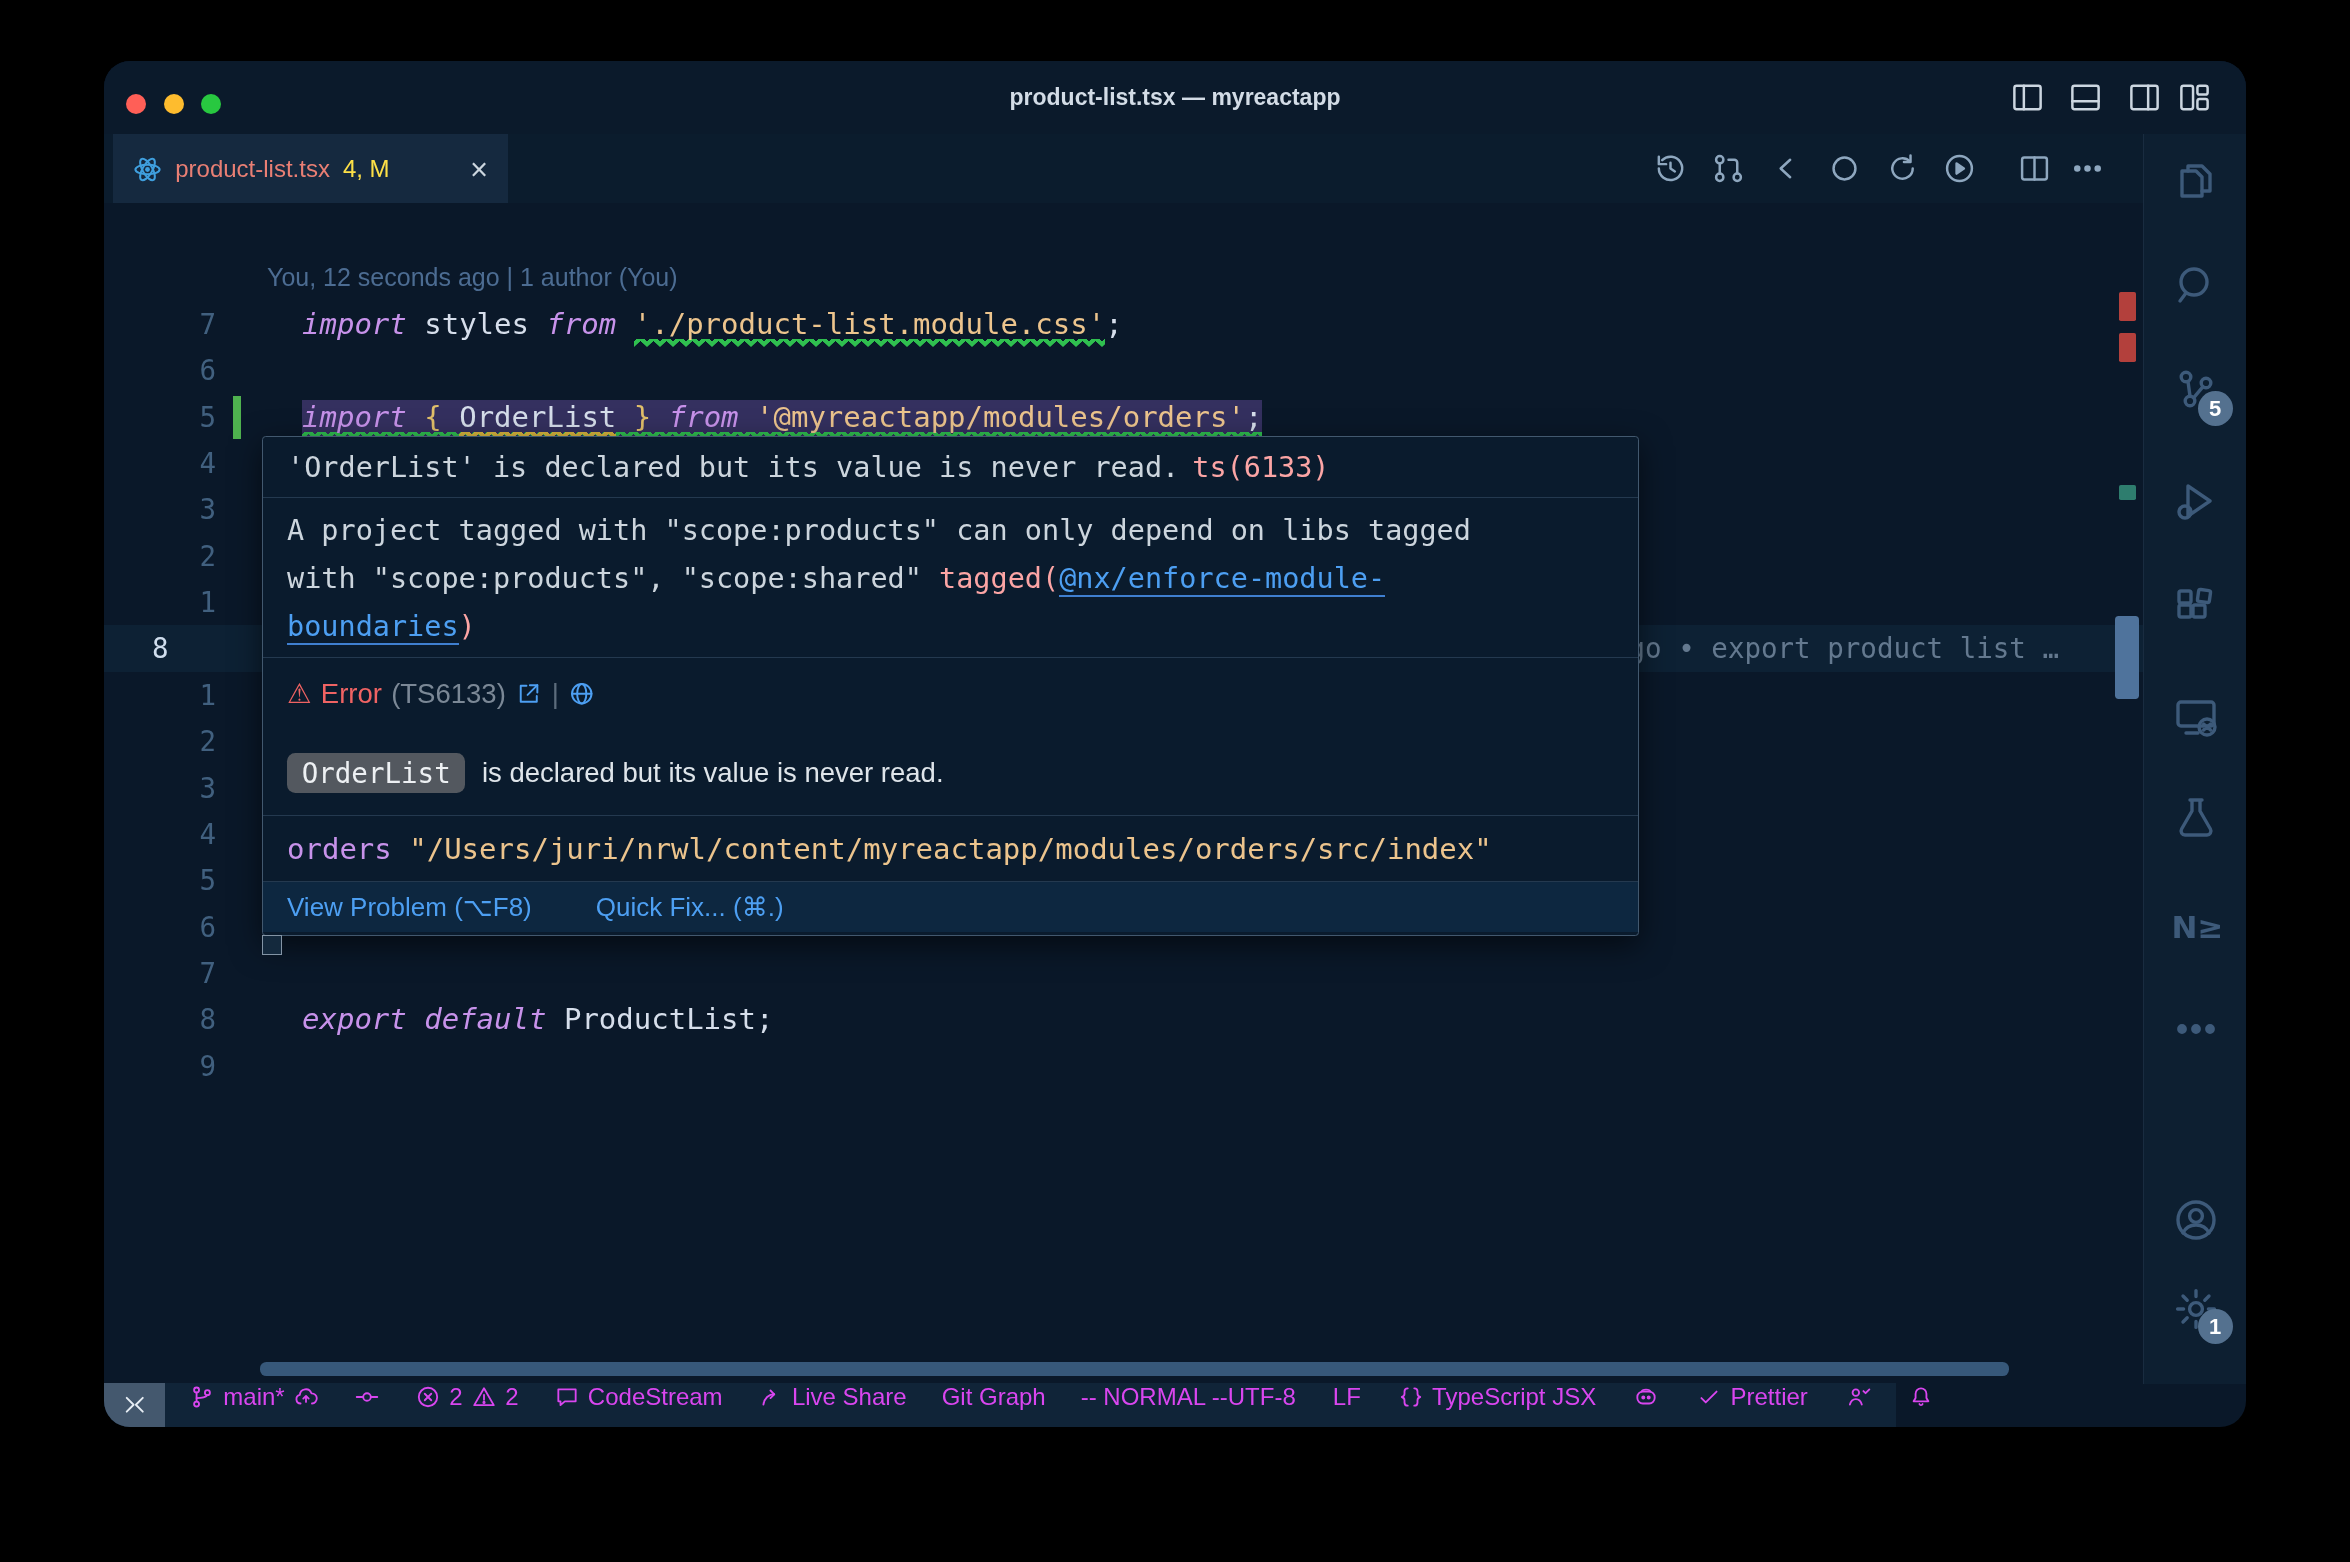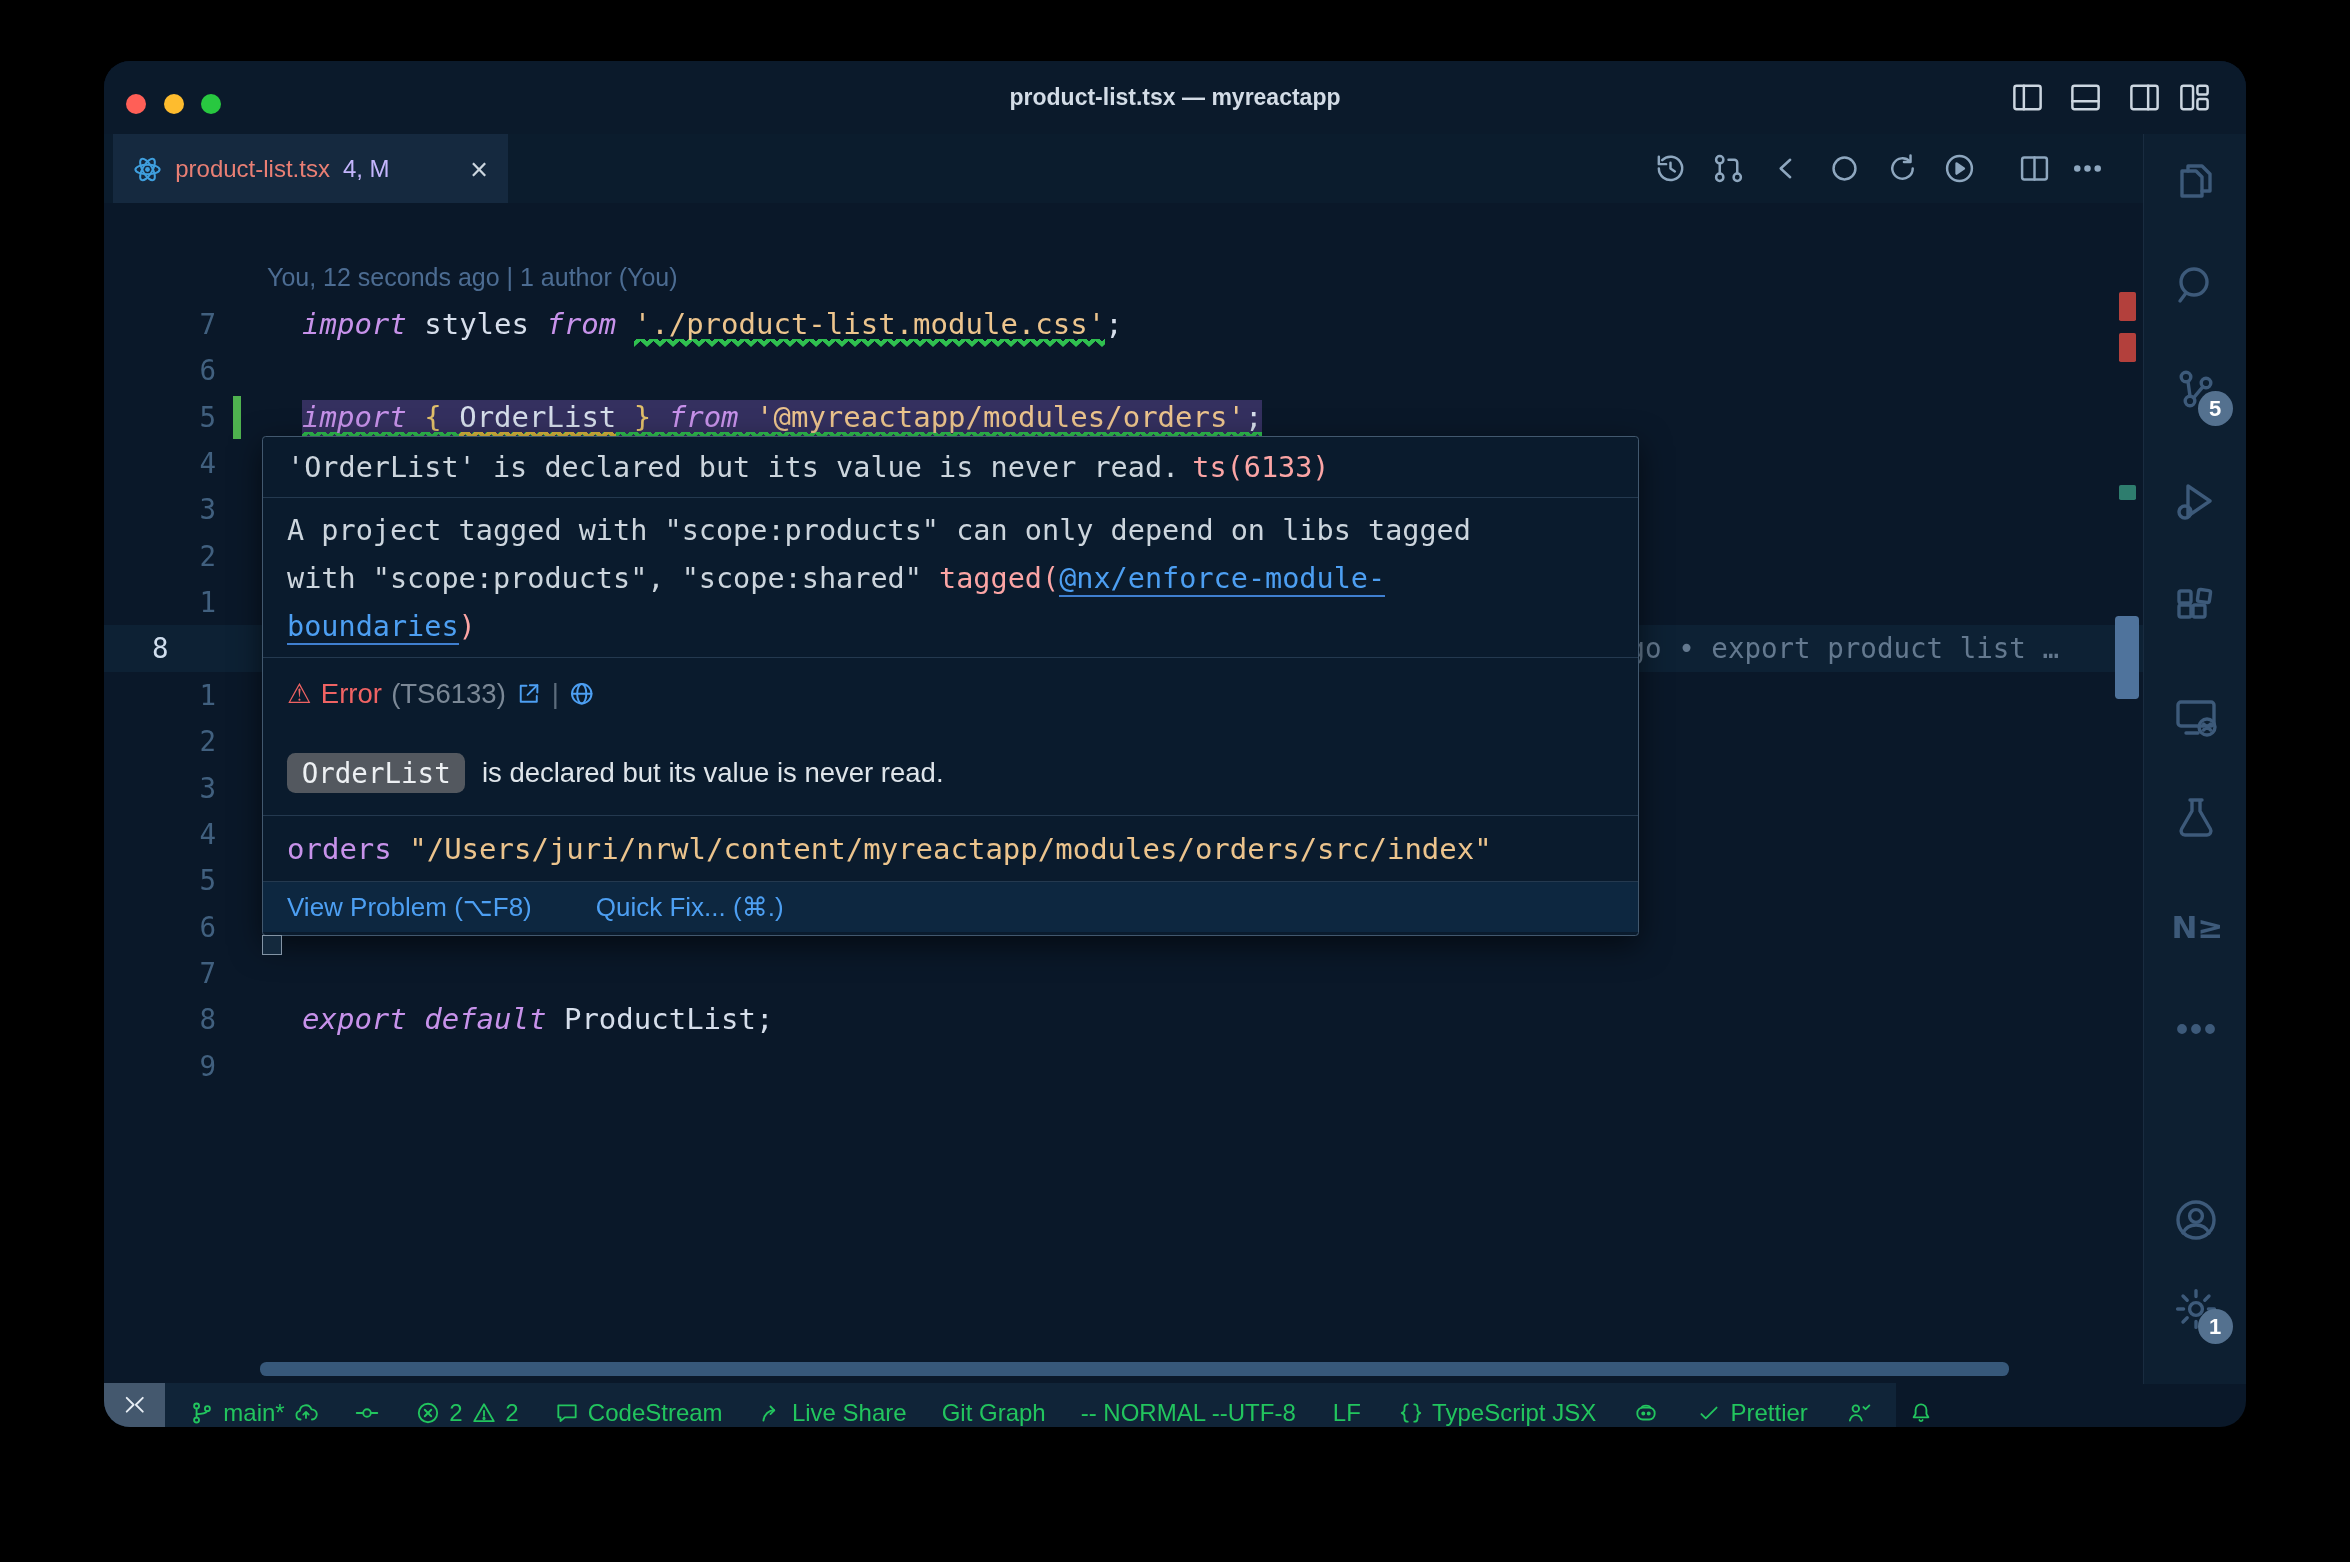--- a/index.html
+++ b/index.html
@@ -12,21 +12,21 @@
   .tl{position:absolute;top:33px;width:20px;height:20px;border-radius:50%;}
   .title{position:absolute;left:0;right:0;top:0;height:73px;line-height:73px;text-align:center;
     color:#d3dce6;font-size:23px;font-weight:700;}
   .tbicon{position:absolute;top:19px;width:35px;height:35px;color:#ccd6e0;}
   
   .tabbar{position:absolute;left:0;top:73px;width:2039px;height:70px;background:#0b1c2d;}
   .tab{position:absolute;left:9.2px;top:0;width:395px;height:70px;background:#15293f;
     display:flex;align-items:center;padding:0 20px;gap:13px;}
   .tab .ticon{width:29px;height:29px;color:#3f9fde;flex:0 0 auto;}
   .tab .tlabel{color:#e97f74;font-size:24px;}
-  .tab .tbadge{color:#c4b5fd;font-size:24px;}
+  .tab .tbadge{color:#fde047;font-size:24px;}
   .tab .tclose{margin-left:auto;color:#ccd6df;font-size:31px;line-height:31px;}
   .etoolicon{position:absolute;top:90px;width:35px;height:35px;color:#8ea7bf;}
   
   .breadcrumbs{position:absolute;left:34px;top:142px;height:51px;display:flex;align-items:center;
     gap:14.7px;font-size:24px;color:#a79bef;}
   .bc-sep{color:#6f80a4;font-size:24px;}
   .bc-item{display:flex;align-items:center;gap:9.2px;}
   .bc-ic{width:26px;height:26px;}
   
   .editor{position:absolute;left:0;top:142px;width:2039px;height:1180px;background:#0a1829;}
@@ -83,21 +83,21 @@
     border:1.8px solid #8394a5;}
   
   .activitybar{position:absolute;left:2039px;top:73px;width:103px;height:1250px;background:#0d1f31;
     border-left:0.9px solid rgba(140,165,195,.10);}
   .actitem{position:absolute;left:27.5px;width:48px;height:48px;color:#3d5a7a;}
   .actbadge{position:absolute;width:35px;height:35px;border-radius:50%;background:#54718f;color:#fff;
     font-size:22px;font-weight:700;display:flex;align-items:center;justify-content:center;}
   .nxtext{font-size:31px;font-weight:700;color:#3d5a7a;font-family:"DejaVu Sans",sans-serif;line-height:48px;}
   
   .statusbar{position:absolute;left:0;top:1322px;width:1792px;height:44px;background:#102438;
-    display:flex;align-items:flex-end;color:#22c55e;font-size:24px;}
+    display:flex;align-items:flex-start;color:#d946ef;font-size:24px;}
   .sb-chip{width:61px;height:44px;background:#44586e;color:#e6edf4;display:flex;align-items:center;
     justify-content:center;flex:0 0 auto;}
   .sb-left{display:flex;align-items:center;gap:35px;padding-left:24px;}
   .sb-right{margin-left:auto;display:flex;align-items:center;gap:37px;padding-right:31px;}
   .sb-item{display:flex;align-items:center;gap:8.3px;white-space:nowrap;}
   .sb-ic{width:26px;height:26px;}
   svg{display:block;width:100%;height:100%;}
 </style>
 </head>
 <body>

